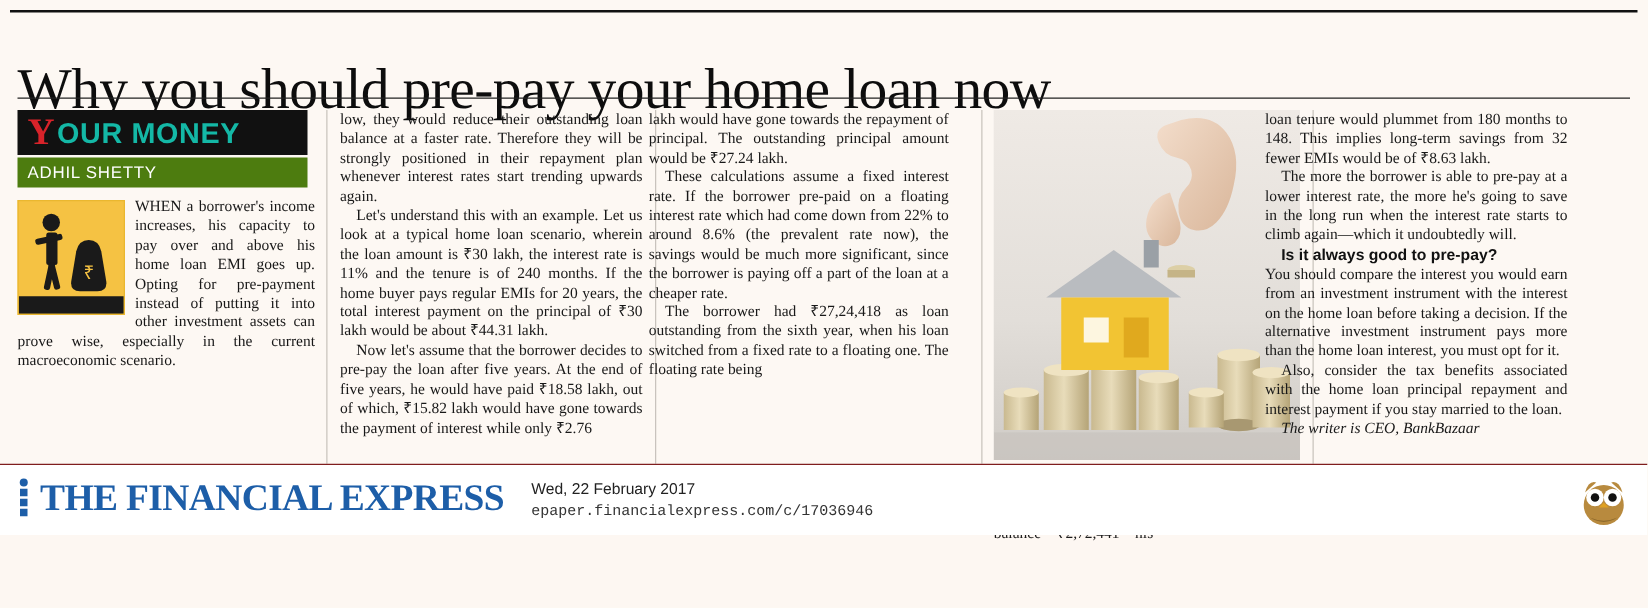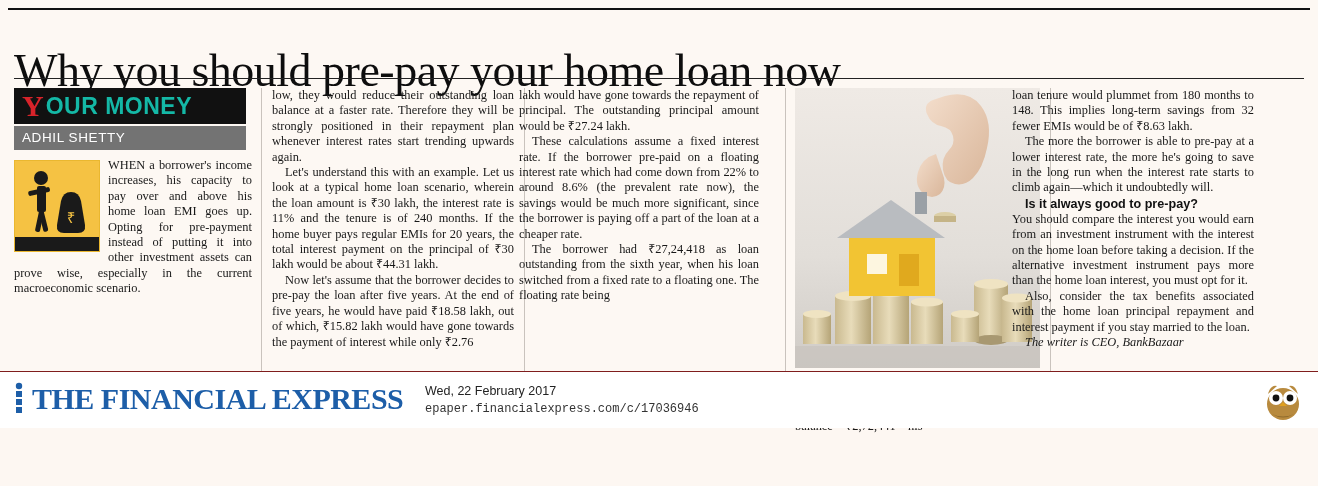--- a/index.html
+++ b/index.html
@@ -100,21 +100,21 @@
     color: #14b8a6;
     font-family: "Liberation Sans", sans-serif;
     font-size: 23px;
     font-weight: bold;
     letter-spacing: 0.5px;
     line-height: 25px;
   }
   .byline {
     width: 232px;
     height: 24px;
-    background: #737373;
+    background: #4d7c0f;
     color: #fff;
     font-family: "Liberation Sans", sans-serif;
     font-size: 13.5px;
     letter-spacing: 0.6px;
     display: flex;
     align-items: center;
     padding-left: 8px;
     box-sizing: border-box;
     margin-top: 2px;
   }

